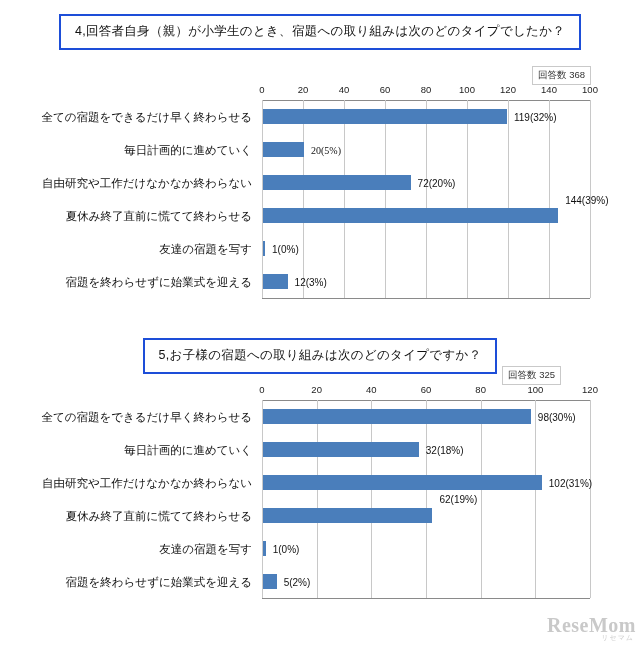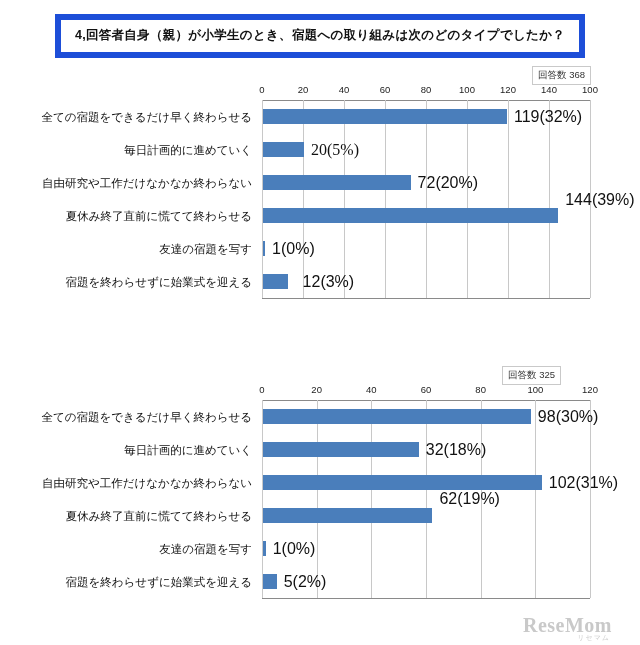--- a/index.html
+++ b/index.html
@@ -20,24 +20,24 @@
     left: 12px;
     width: 616px;
     background: #fff;
   }
   .panel-1 { top: 8px; height: 310px; }
   .panel-2 { top: 332px; height: 305px; }
 
   .title-box {
     margin: 0 auto;
     display: inline-block;
-    border: 6px solid #1d4ed8;
+    border: 2px solid #1d4ed8;
     padding: 7px 14px 8px 14px;
     font-size: 12.5px;
-    font-weight: bold;
+    font-weight: normal;
     color: #111;
     letter-spacing: 0.3px;
     white-space: nowrap;
     background: #fff;
   }
   .title-wrap {
     width: 100%;
     text-align: center;
     margin-top: 6px;
   }
@@ -91,28 +91,28 @@
     white-space: nowrap;
     transform: translateY(-50%);
   }
   .bar {
     position: absolute;
     background: #4a7ebb;
     height: 15px;
   }
   .bar-value {
     position: absolute;
-    font-size: 16px;
+    font-size: 10px;
     color: #111;
     white-space: nowrap;
     transform: translateY(-50%);
   }
   .logo {
     position: absolute;
-    right: 28px;
+    right: 4px;
     bottom: 8px;
     font-size: 20px;
     font-weight: bold;
     color: #c9c9c9;
     letter-spacing: 0.5px;
     font-family: "Liberation Serif", serif;
   }
   .logo .ruby {
     font-size: 7px;
     font-family: "Liberation Sans", sans-serif;
@@ -165,25 +165,28 @@
         <div class="bar" style="left: 251px; top: 167px; width: 147.6px; height: 15px; background: rgb(74, 126, 187);"></div>
         <div class="bar-value" style="left: 405.6px; top: 174.5px;">72(20%)</div>
         <div class="cat-label" style="right: 376px; top: 207.5px;">夏休み終了直前に慌てて終わらせる</div>
         <div class="bar" style="left: 251px; top: 200px; width: 295.2px; height: 15px; background: rgb(74, 126, 187);"></div>
         <div class="bar-value" style="left: 553.2px; top: 192px;">144(39%)</div>
         <div class="cat-label" style="right: 376px; top: 240.5px;">友達の宿題を写す</div>
         <div class="bar" style="left: 251px; top: 233px; width: 2.05px; height: 15px; background: rgb(74, 126, 187);"></div>
         <div class="bar-value" style="left: 260.05px; top: 240.5px;">1(0%)</div>
         <div class="cat-label" style="right: 376px; top: 273.5px;">宿題を終わらせずに始業式を迎える</div>
         <div class="bar" style="left: 251px; top: 266px; width: 24.6px; height: 15px; background: rgb(74, 126, 187);"></div>
-        <div class="bar-value" style="left: 282.6px; top: 273.5px; margin-left: 8px;">12(3%)</div>
+        <div class="bar-value" style="left: 282.6px; top: 273.5px;">12(3%)</div>
       </div>
   </div>
 
   <div class="panel panel-2">
+    <div class="title-wrap">
+      <div class="title-box">5,お子様の宿題への取り組みは次のどのタイプですか？</div>
+    </div>
     <div class="resp-count" style="left:490px; top:34px;">回答数 325</div>
     <div class="chart" id="plot-1">
         <div class="axis-top-line" style="left: 250px; top: 68px; width: 328px;"></div>
         <div class="axis-bottom-line" style="left: 250px; top: 266px; width: 328px;"></div>
         <div class="grid-line" style="left: 250px; top: 68px; height: 198px;"></div>
         <div class="tick-label" style="left: 250px; top: 52px;">0</div>
         <div class="grid-line" style="left: 304.667px; top: 68px; height: 198px;"></div>
         <div class="tick-label" style="left: 304.667px; top: 52px;">20</div>
         <div class="grid-line" style="left: 359.333px; top: 68px; height: 198px;"></div>
         <div class="tick-label" style="left: 359.333px; top: 52px;">40</div>

